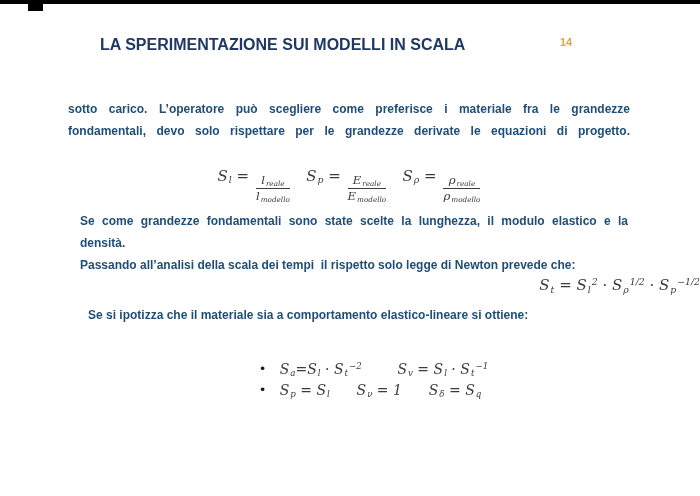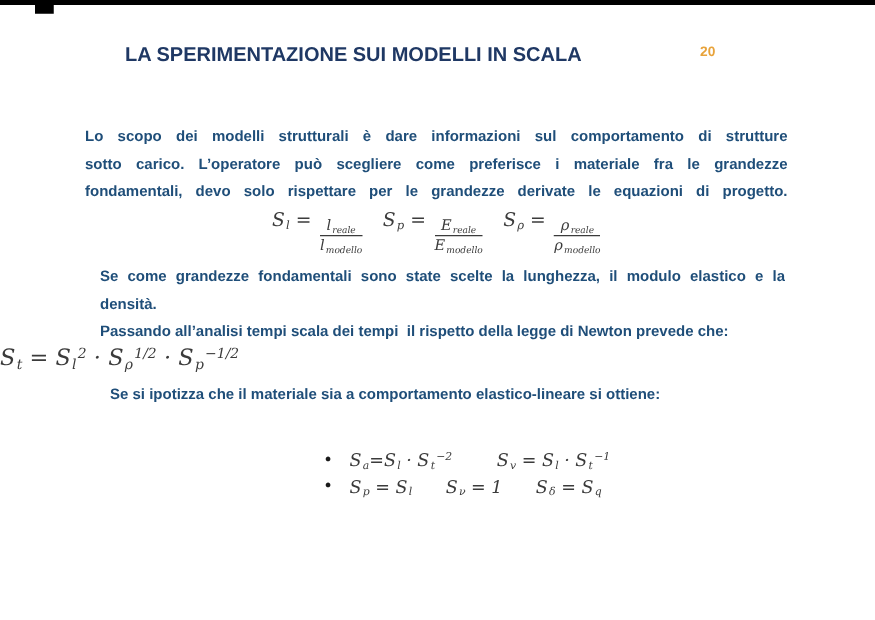--- a/index.html
+++ b/index.html
@@ -65,21 +65,21 @@
   }
   .frac .num { display: block; border-bottom: 1px solid currentColor; padding: 0 3px 1px; margin-top: 24px; }
   .frac .den { display: block; padding-top: 1px; }
 
   #formula-scales {
     position: absolute; left: 0; top: 150px;
     width: 700px; text-align: center; font-size: 15px;
   }
   #formula-time {
     position: absolute; left: 0; top: 276px;
-    width: 700px; text-align: left; font-size: 18px; font-style: italic;
+    width: 700px; text-align: right; font-size: 15px; font-style: italic;
   }
 
   #bullets { position: absolute; left: 232px; top: 338px; }
   .bullet-row { height: 20.8px; line-height: 20.8px; white-space: pre; }
   .bullet-marker {
     display: inline-block; width: 21px;
     color: #1a1a1a; font-size: 13px;
     font-family: "DejaVu Sans", sans-serif;
     vertical-align: 1px;
   }
@@ -87,34 +87,33 @@
 </style>
 </head>
 <body>
 
 <div class="slide">
 
   <div class="top-bar"></div>
   <div class="top-notch"></div>
 
   <div class="title">LA SPERIMENTAZIONE SUI MODELLI IN SCALA</div>
-  <div class="page-number">20</div>
+  <div class="page-number">14</div>
 
   <div class="para" id="p1">
-    <div class="line just">Lo scopo dei modelli strutturali è dare informazioni sul comportamento di strutture</div>
     <div class="line just">sotto carico. L’operatore può scegliere come preferisce i materiale fra le grandezze</div>
     <div class="line just">fondamentali, devo solo rispettare per le grandezze derivate le equazioni di progetto.</div>
   </div>
 
   <div class="math" id="formula-scales">S<sub>l</sub> = <span class="frac"><span class="num">l<sub>reale</sub></span><span class="den">l<sub>modello</sub></span></span>   S<sub>p</sub> = <span class="frac"><span class="num">E<sub>reale</sub></span><span class="den">E<sub>modello</sub></span></span>   S<sub>ρ</sub> = <span class="frac"><span class="num">ρ<sub>reale</sub></span><span class="den">ρ<sub>modello</sub></span></span></div>
 
   <div class="para" id="p2">
     <div class="line just">Se come grandezze fondamentali sono state scelte la lunghezza, il modulo elastico e la</div>
     <div class="line">densità.</div>
-    <div class="line pre">Passando all’analisi tempi scala dei tempi  il rispetto della legge di Newton prevede che:</div>
+    <div class="line pre">Passando all’analisi della scala dei tempi  il rispetto solo legge di Newton prevede che:</div>
   </div>
 
   <div class="math" id="formula-time">S<sub>t</sub> = S<sub>l</sub><sup>2</sup> · S<sub>ρ</sub><sup>1/2</sup> · S<sub>p</sub><sup>−1/2</sup></div>
 
   <div class="para" id="p3">
     <div class="line">Se si ipotizza che il materiale sia a comportamento elastico-lineare si ottiene:</div>
   </div>
 
   <div id="bullets">
     <div class="bullet-row">

